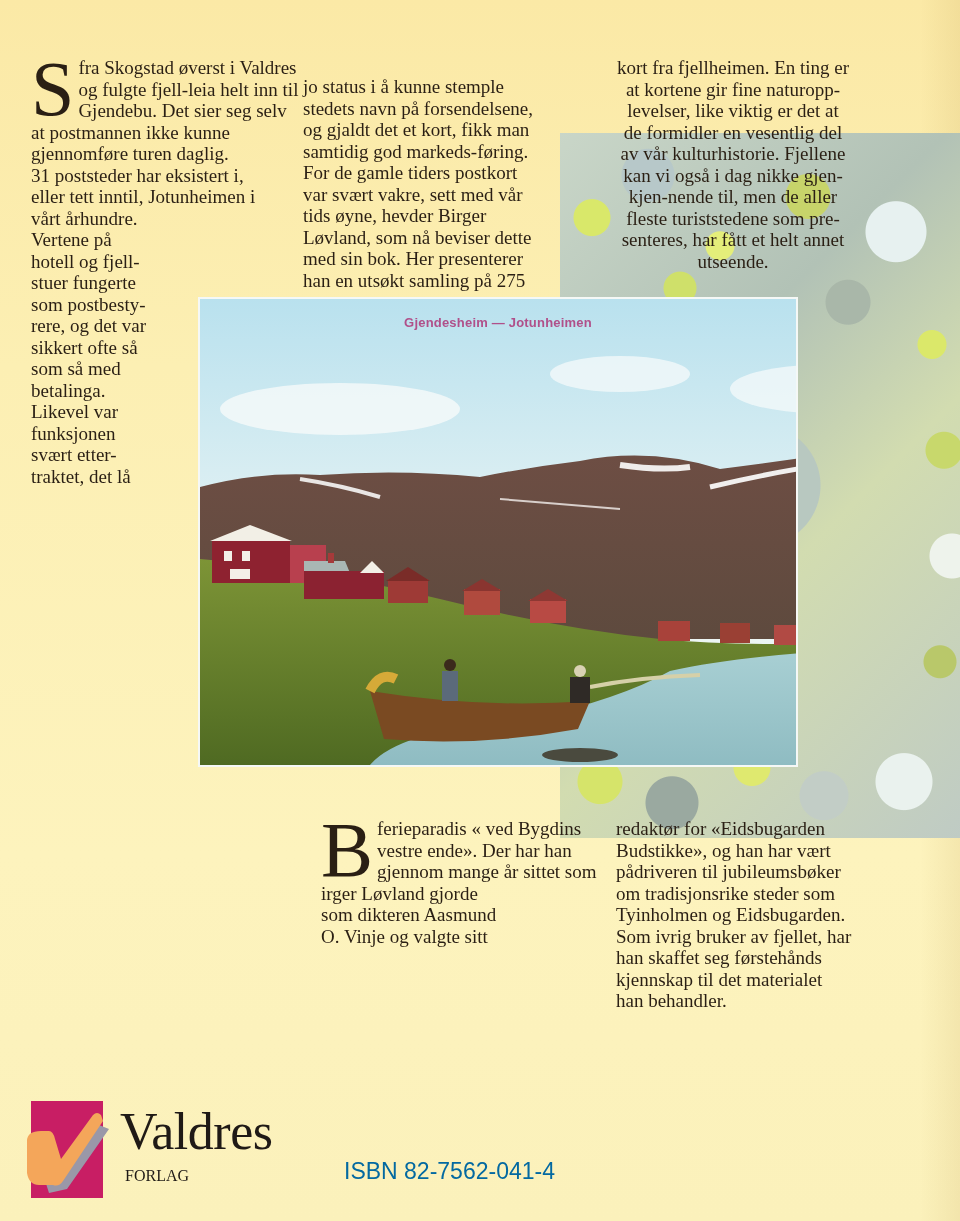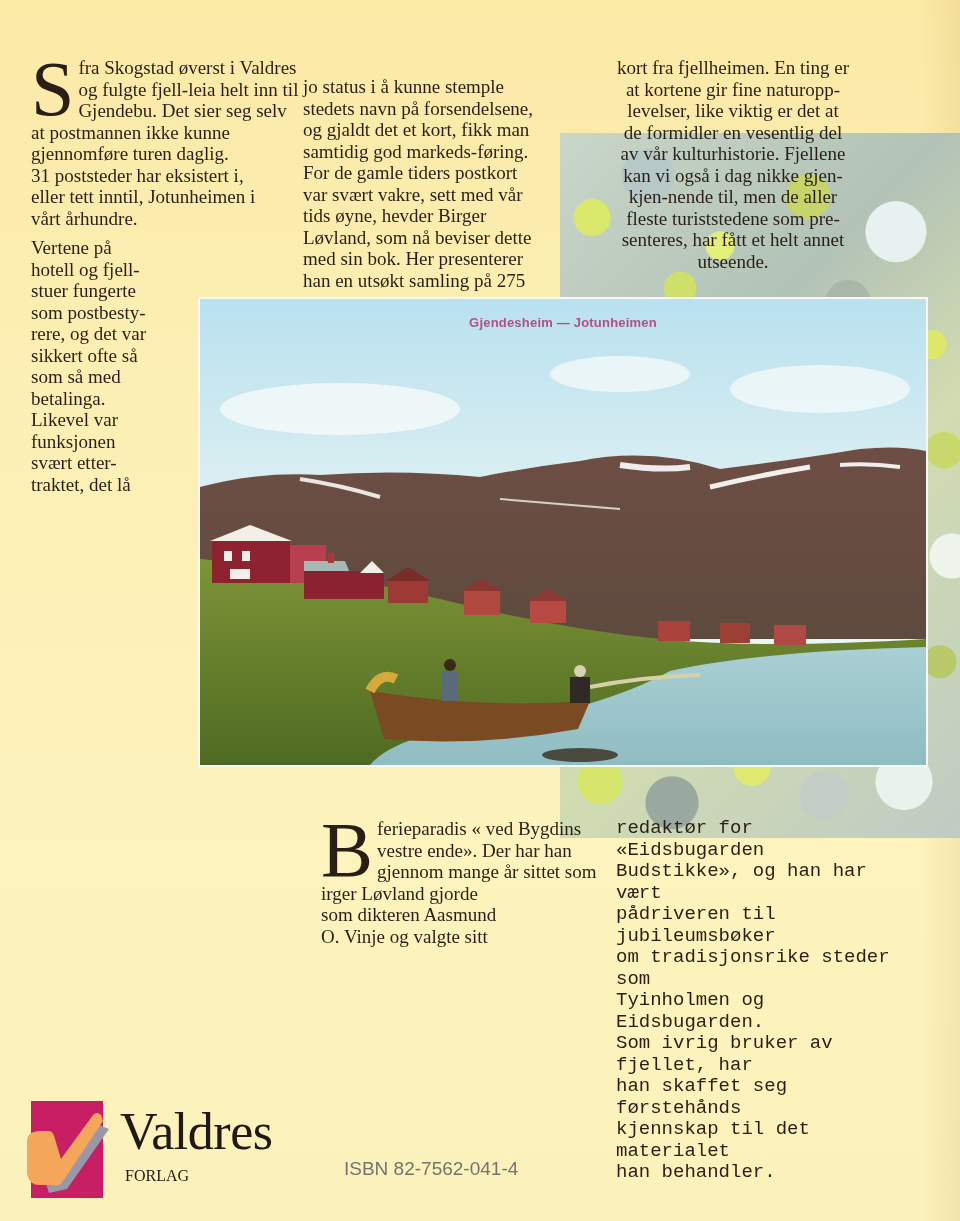--- a/index.html
+++ b/index.html
@@ -37,29 +37,29 @@
         radial-gradient(circle at 50% 50%, #b8c8c0 0 60px, transparent 61px),
         linear-gradient(135deg, #c9d6c8 0%, #b2c2b6 35%, #d2dcb0 60%, #bfcbc4 100%);
     }
     
     .col { position: absolute; font-size: 19px; line-height: 21.5px; }
     .col p { margin: 0; white-space: pre-line; }
     .col-1 { left: 31px; top: 57px; width: 280px; }
     .col-2 { left: 303px; top: 57px; width: 280px; margin-top: 19px; }
     .col-3 { left: 588px; top: 57px; width: 290px; text-align: center; }
     .col-4 { left: 321px; top: 818px; width: 280px; }
-    .col-5 { left: 616px; top: 818px; width: 290px; font-family: Liberation Mono, monospace; }
+    .col-5 { left: 616px; top: 818px; width: 290px; }
     .dropcap {
       float: left; font-size: 78px; line-height: 60px; height: 62px;
       margin: 2px 4px 0 0; font-family: "Liberation Serif", serif;
     }
-    .col-1 .narrow { width: 160px; margin-top: 8px; }
+    .col-1 .narrow { width: 160px; }
     
     .photo {
-      position: absolute; left: 198px; top: 297px; width: 730px; height: 470px;
+      position: absolute; left: 198px; top: 297px; width: 600px; height: 470px;
       border: 2px solid #f5f8f6; box-sizing: border-box; overflow: hidden;
       background: #bfe4ee;
     }
     .photo svg { display: block; }
     .photo-caption {
       position: absolute; left: 0; right: 0; top: 16px; text-align: center;
       font-family: "Liberation Sans", "DejaVu Sans", sans-serif; font-weight: bold;
       font-size: 13px; color: #b0508a; letter-spacing: 0.2px;
     }
     
@@ -70,22 +70,22 @@
     .logo-box svg { position: absolute; left: -8px; top: 0; overflow: visible; }
     .logo-name {
       position: absolute; left: 120px; top: 1104px; font-size: 52px; line-height: 56px;
       font-family: Liberation Serif, serif; color: #1f1a16; letter-spacing: -0.5px;
     }
     .logo-sub {
       position: absolute; left: 125px; top: 1162px; font-size: 16px; line-height: 28px;
       font-family: "Liberation Serif", serif; color: #1f1a16;
     }
     .isbn {
-      position: absolute; left: 344px; top: 1158px; font-size: 19px;
-      font-family: "Liberation Sans", sans-serif; color: #737373;
+      position: absolute; left: 344px; top: 1158px; font-size: 23px;
+      font-family: "Liberation Sans", sans-serif; color: #0369a1;
     }
   </style>
 </head>
 <body>
 
 <div class="edge-shade"></div>
 <div class="lichen"></div>
 
 <div class="col col-1">
   <span class="dropcap">S</span>

